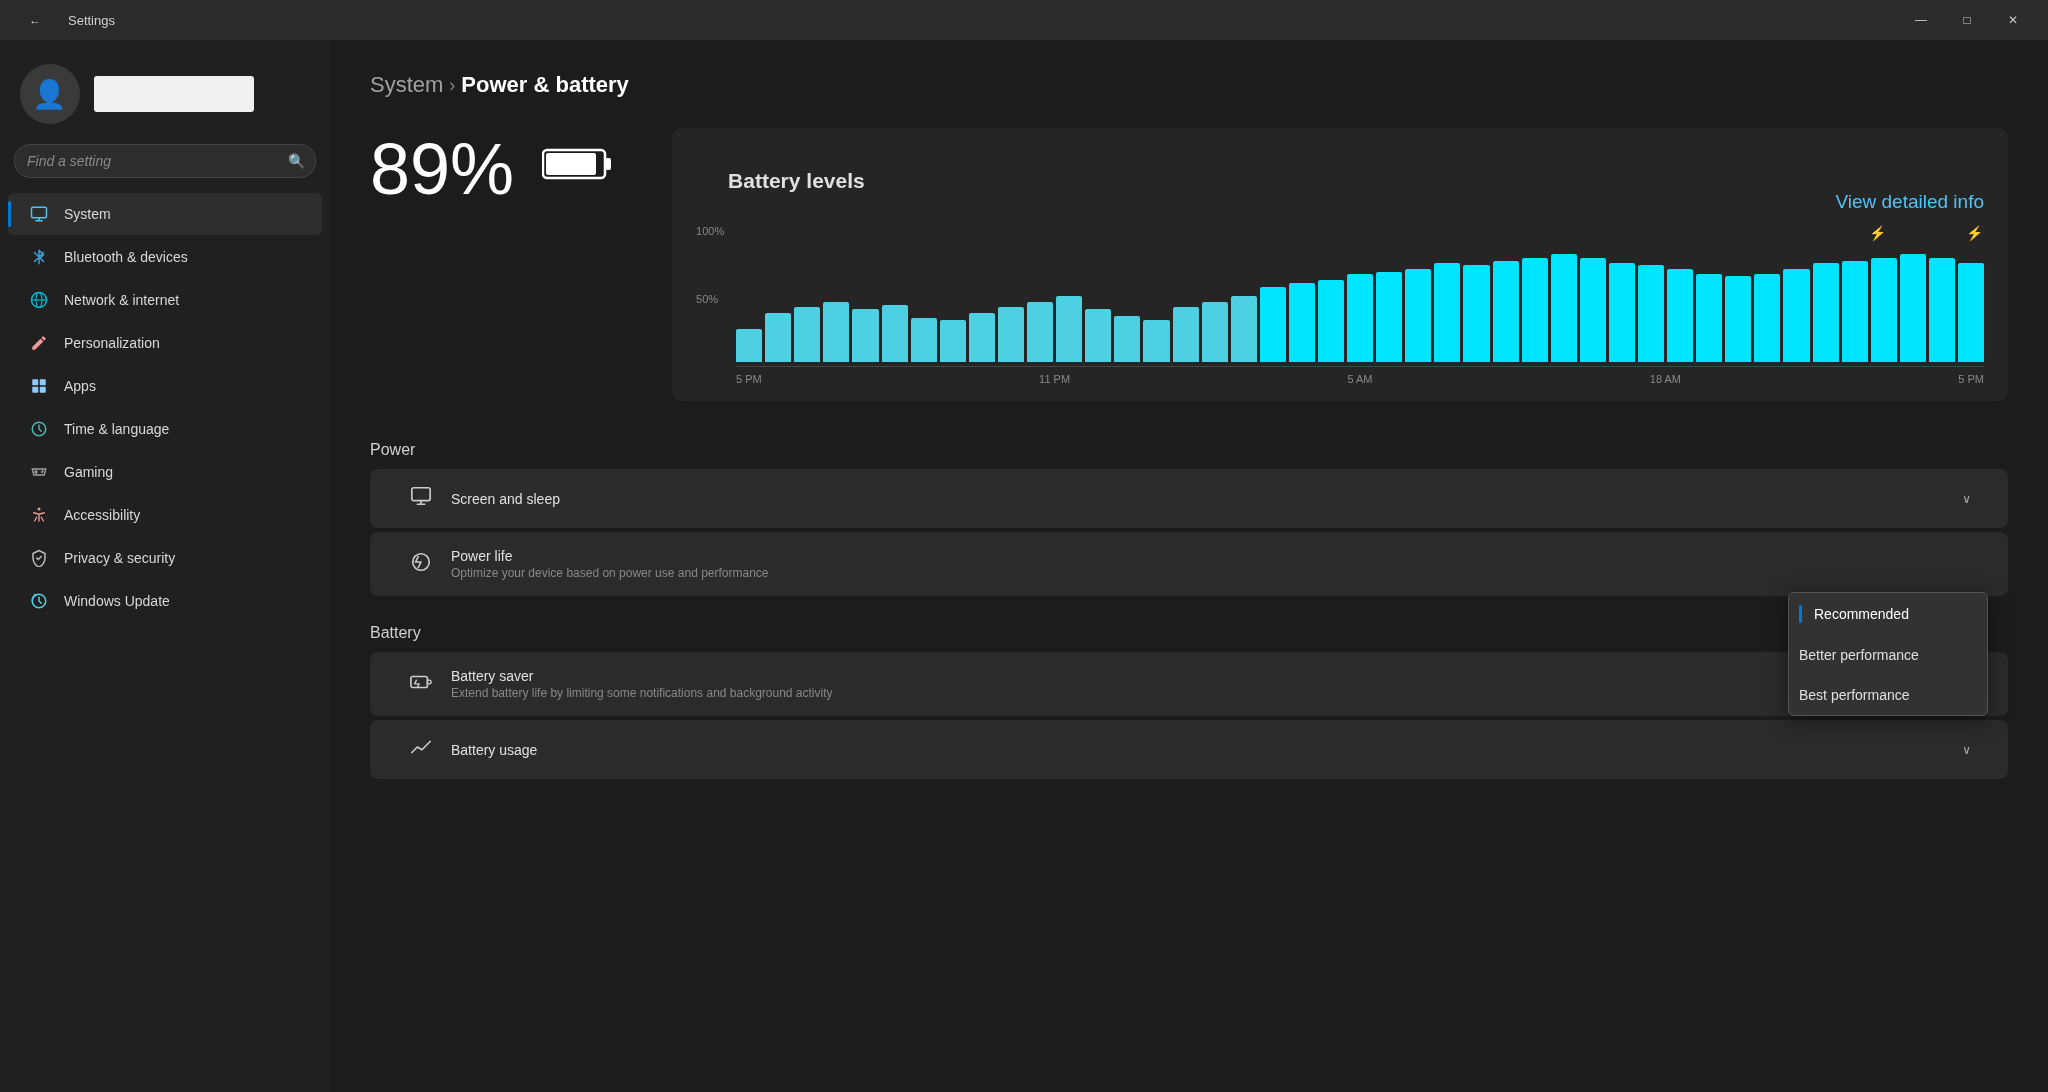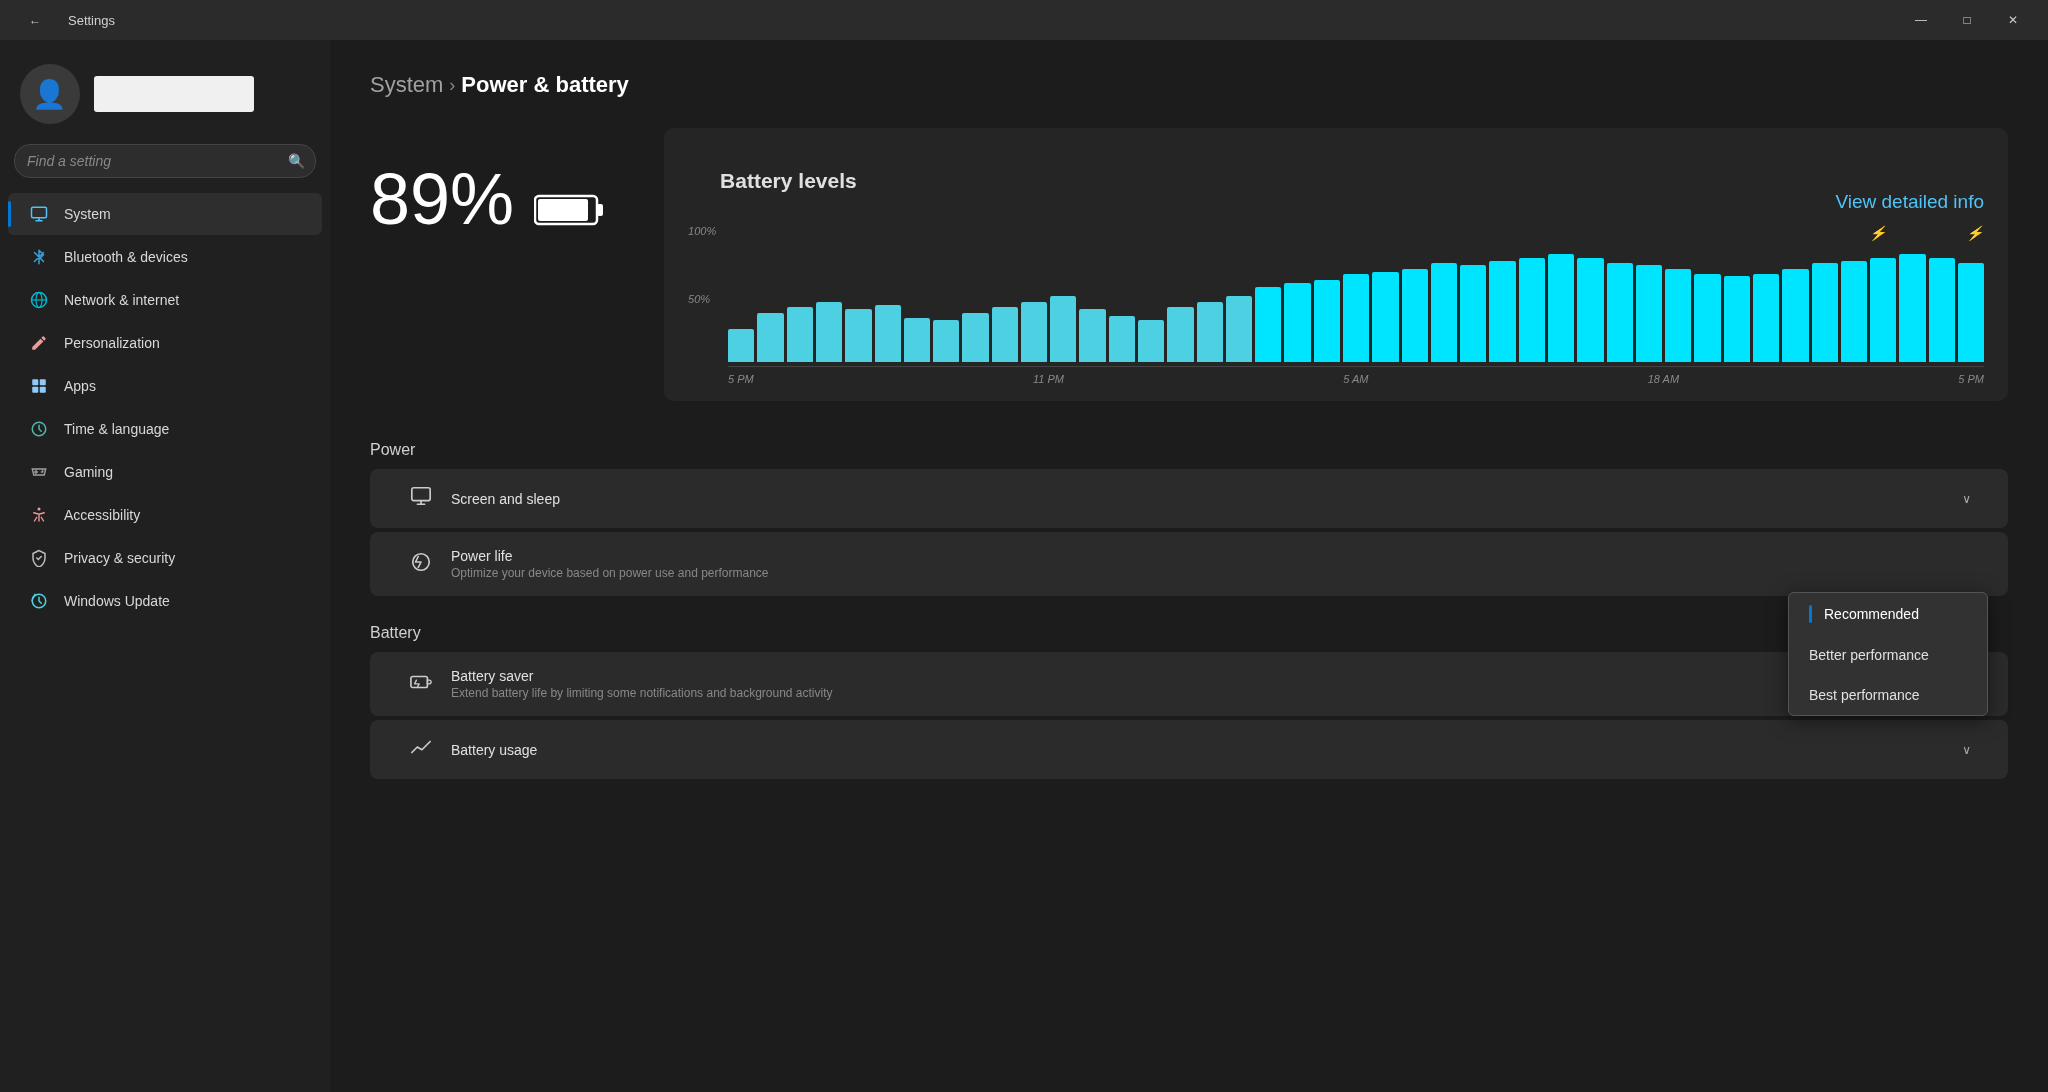--- a/index.html
+++ b/index.html
@@ -199,23 +199,22 @@
 
     
     .battery-header-section {
       display: flex;
       align-items: flex-start;
       gap: 60px;
       margin-bottom: 40px;
     }
     .battery-percent-area {
       display: flex;
-      align-items: flex-end;
-      gap: 20px;
-      margin-top: 30px;
+      align-items: center;
+      gap: 28px;
     }
     .battery-percent-text {
       font-size: 72px;
       font-weight: 300;
       color: #ffffff;
     }
     .battery-icon-large {
       font-size: 44px;
       color: #ffffff;
     }
@@ -242,21 +241,20 @@
     }
     .chart-link {
       font-size: 19px;
       color: #4fc3f7;
       cursor: pointer;
       margin-top: 43px;
     }
     .chart-area {
       position: relative;
       height: 160px;
-      font-style: italic;
     }
     .chart-y-labels {
       position: absolute;
       left: 0;
       top: 0;
       height: 100%;
       display: flex;
       flex-direction: column;
       justify-content: space-between;
       padding-bottom: 24px;
@@ -354,21 +352,21 @@
       right: 20px;
       top: 60px;
       background: #323232;
       border: 1px solid #555;
       border-radius: 6px;
       min-width: 200px;
       z-index: 100;
       box-shadow: 0 4px 20px rgba(0,0,0,0.5);
     }
     .dropdown-item {
-      padding: 12px 20px;
+      padding: 12px 10px;
       cursor: pointer;
       font-size: 14px;
       color: #e0e0e0;
       display: flex;
       align-items: center;
       gap: 8px;
     }
     .dropdown-item.selected {
       color: #fff;
     }

